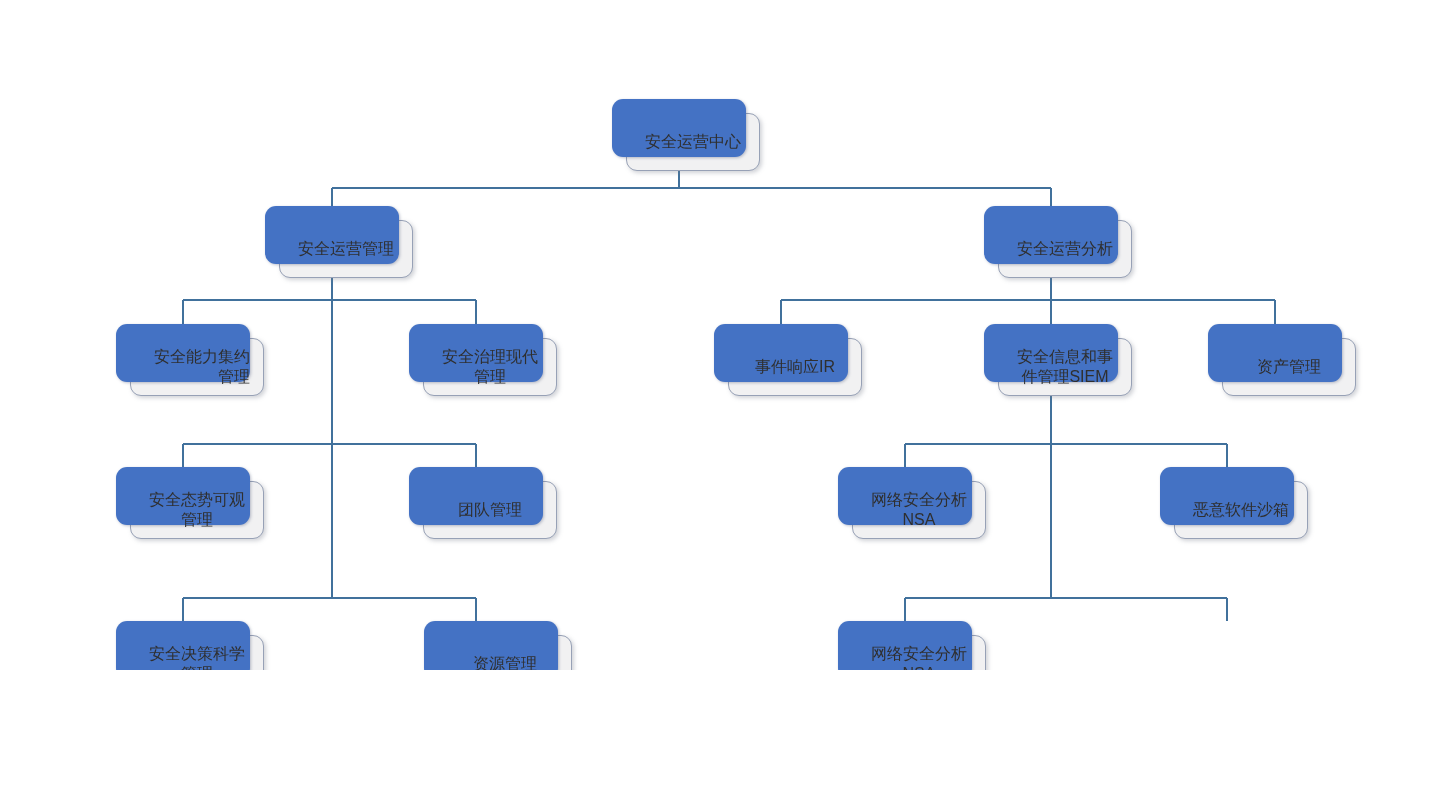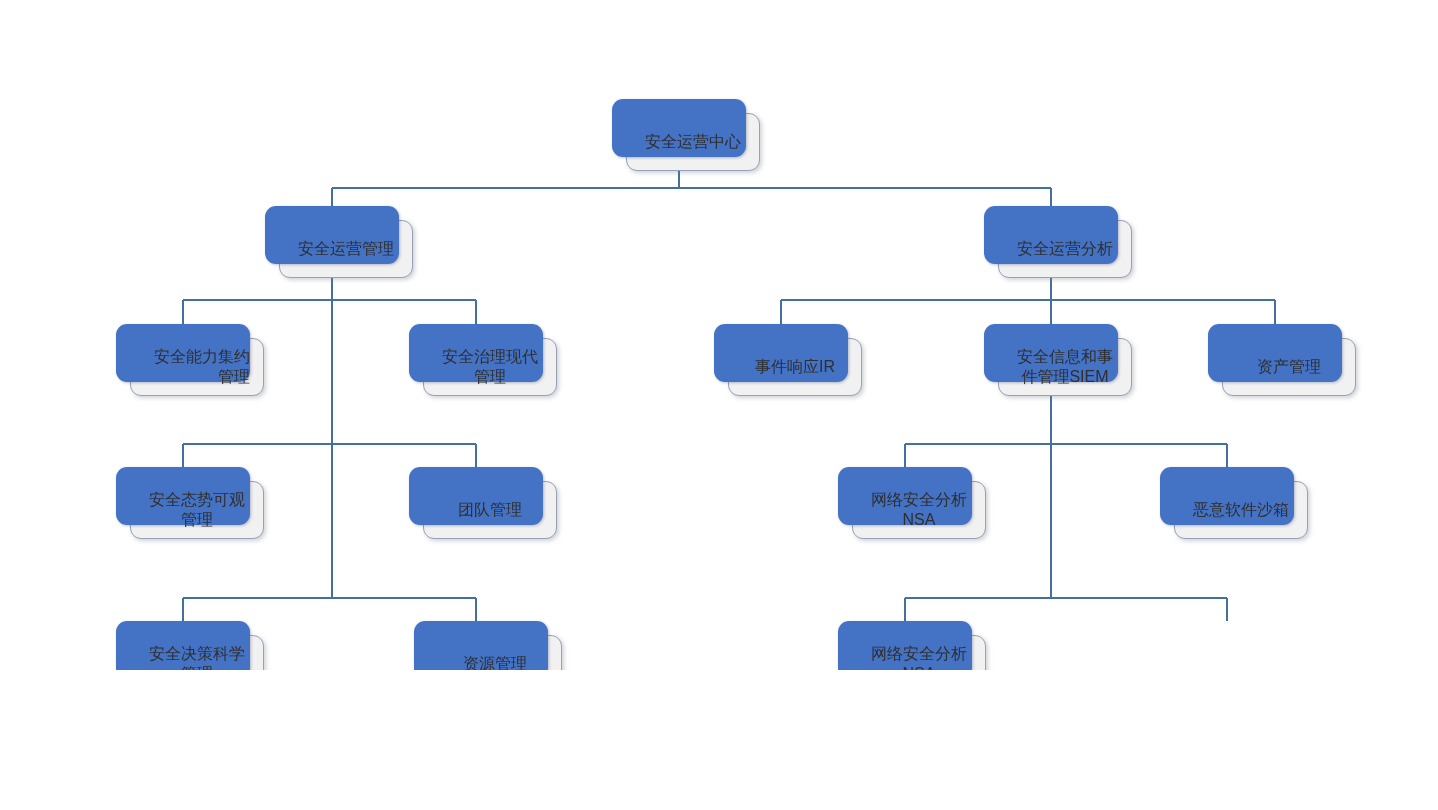--- a/index.html
+++ b/index.html
@@ -120,21 +120,21 @@
   </div>
 
   <div class="node" style="left:1174px; top:481px;">
     <span class="node-label">恶意软件沙箱</span>
   </div>
 
   <div class="node" style="left:130px; top:635px;">
     <span class="node-label">安全决策科学管理</span>
   </div>
 
-  <div class="node" style="left:428px; top:635px;justify-content:center;">
+  <div class="node" style="left:438px; top:635px;justify-content:center;">
     <span class="node-label">资源管理</span>
   </div>
 
   <div class="node" style="left:852px; top:635px;">
     <span class="node-label">网络安全分析NSA</span>
   </div>
 
 
 </div>
 

